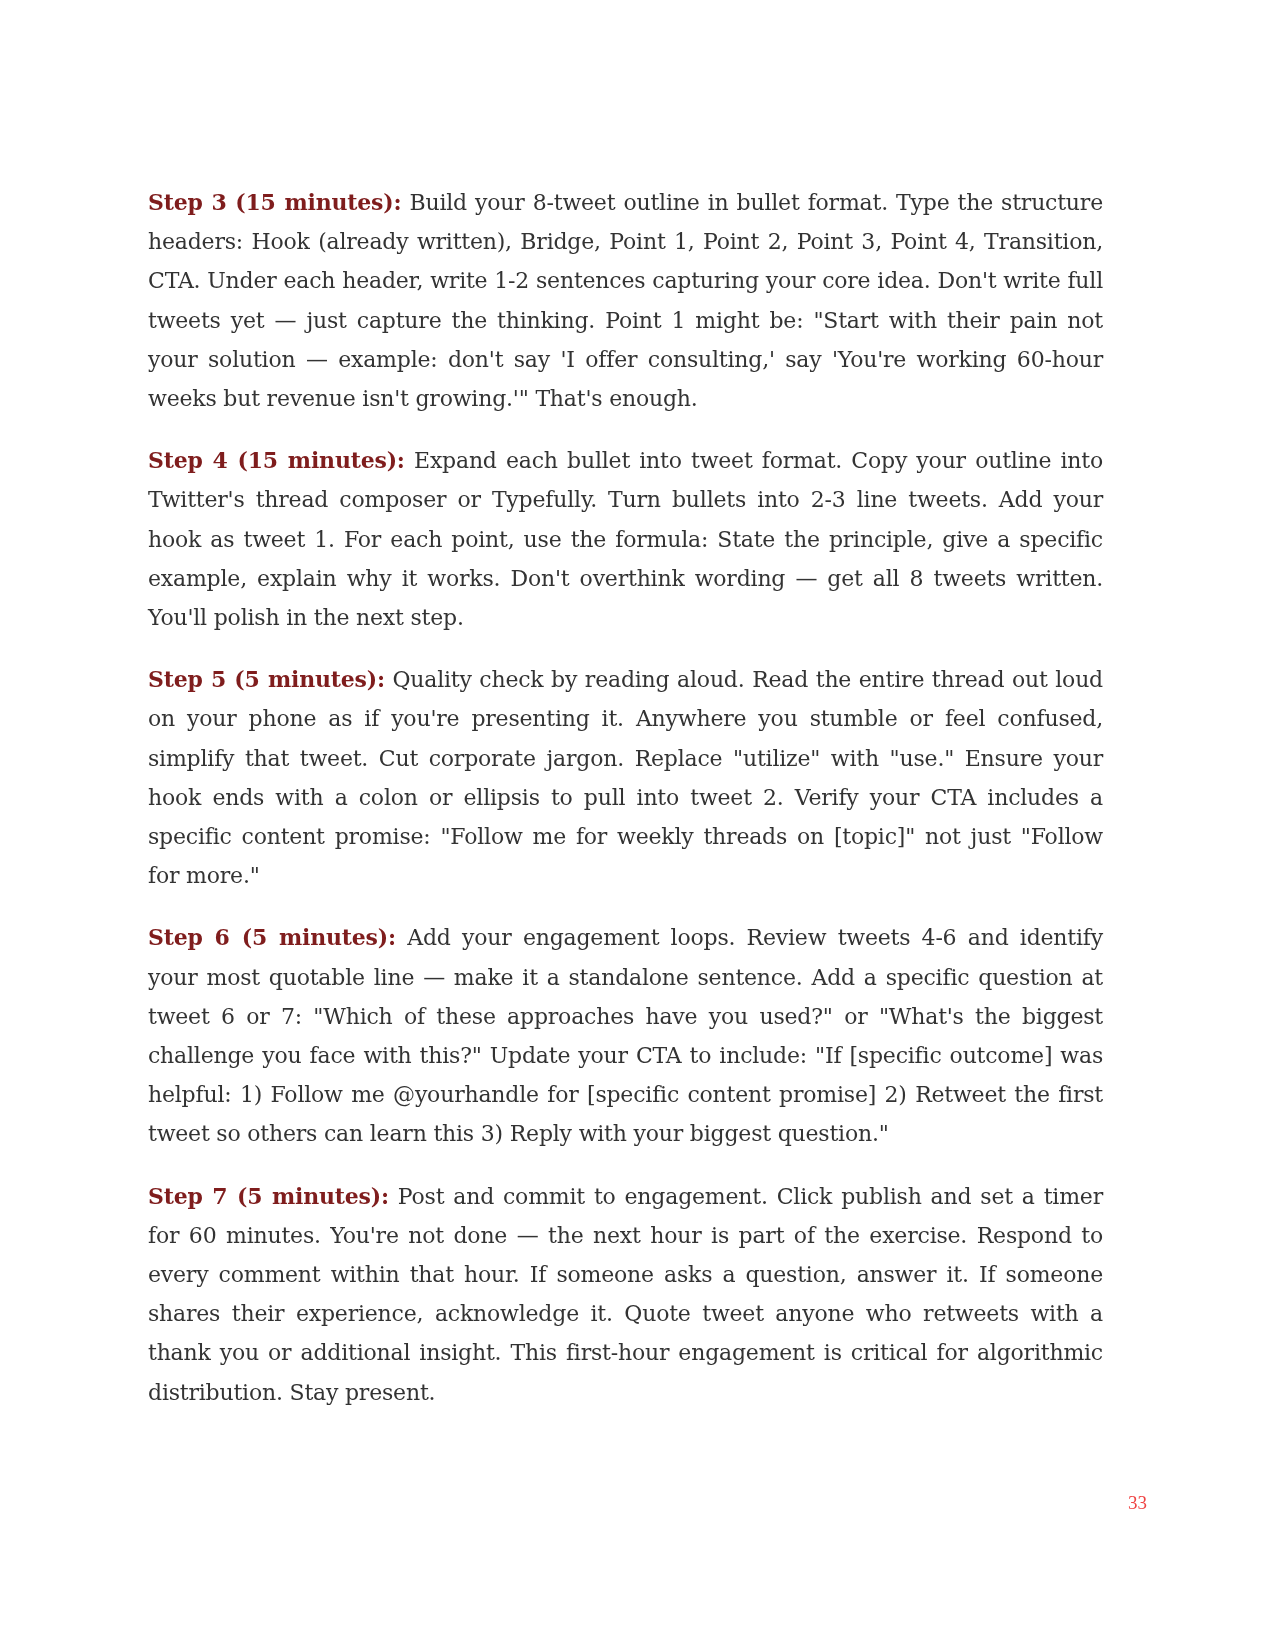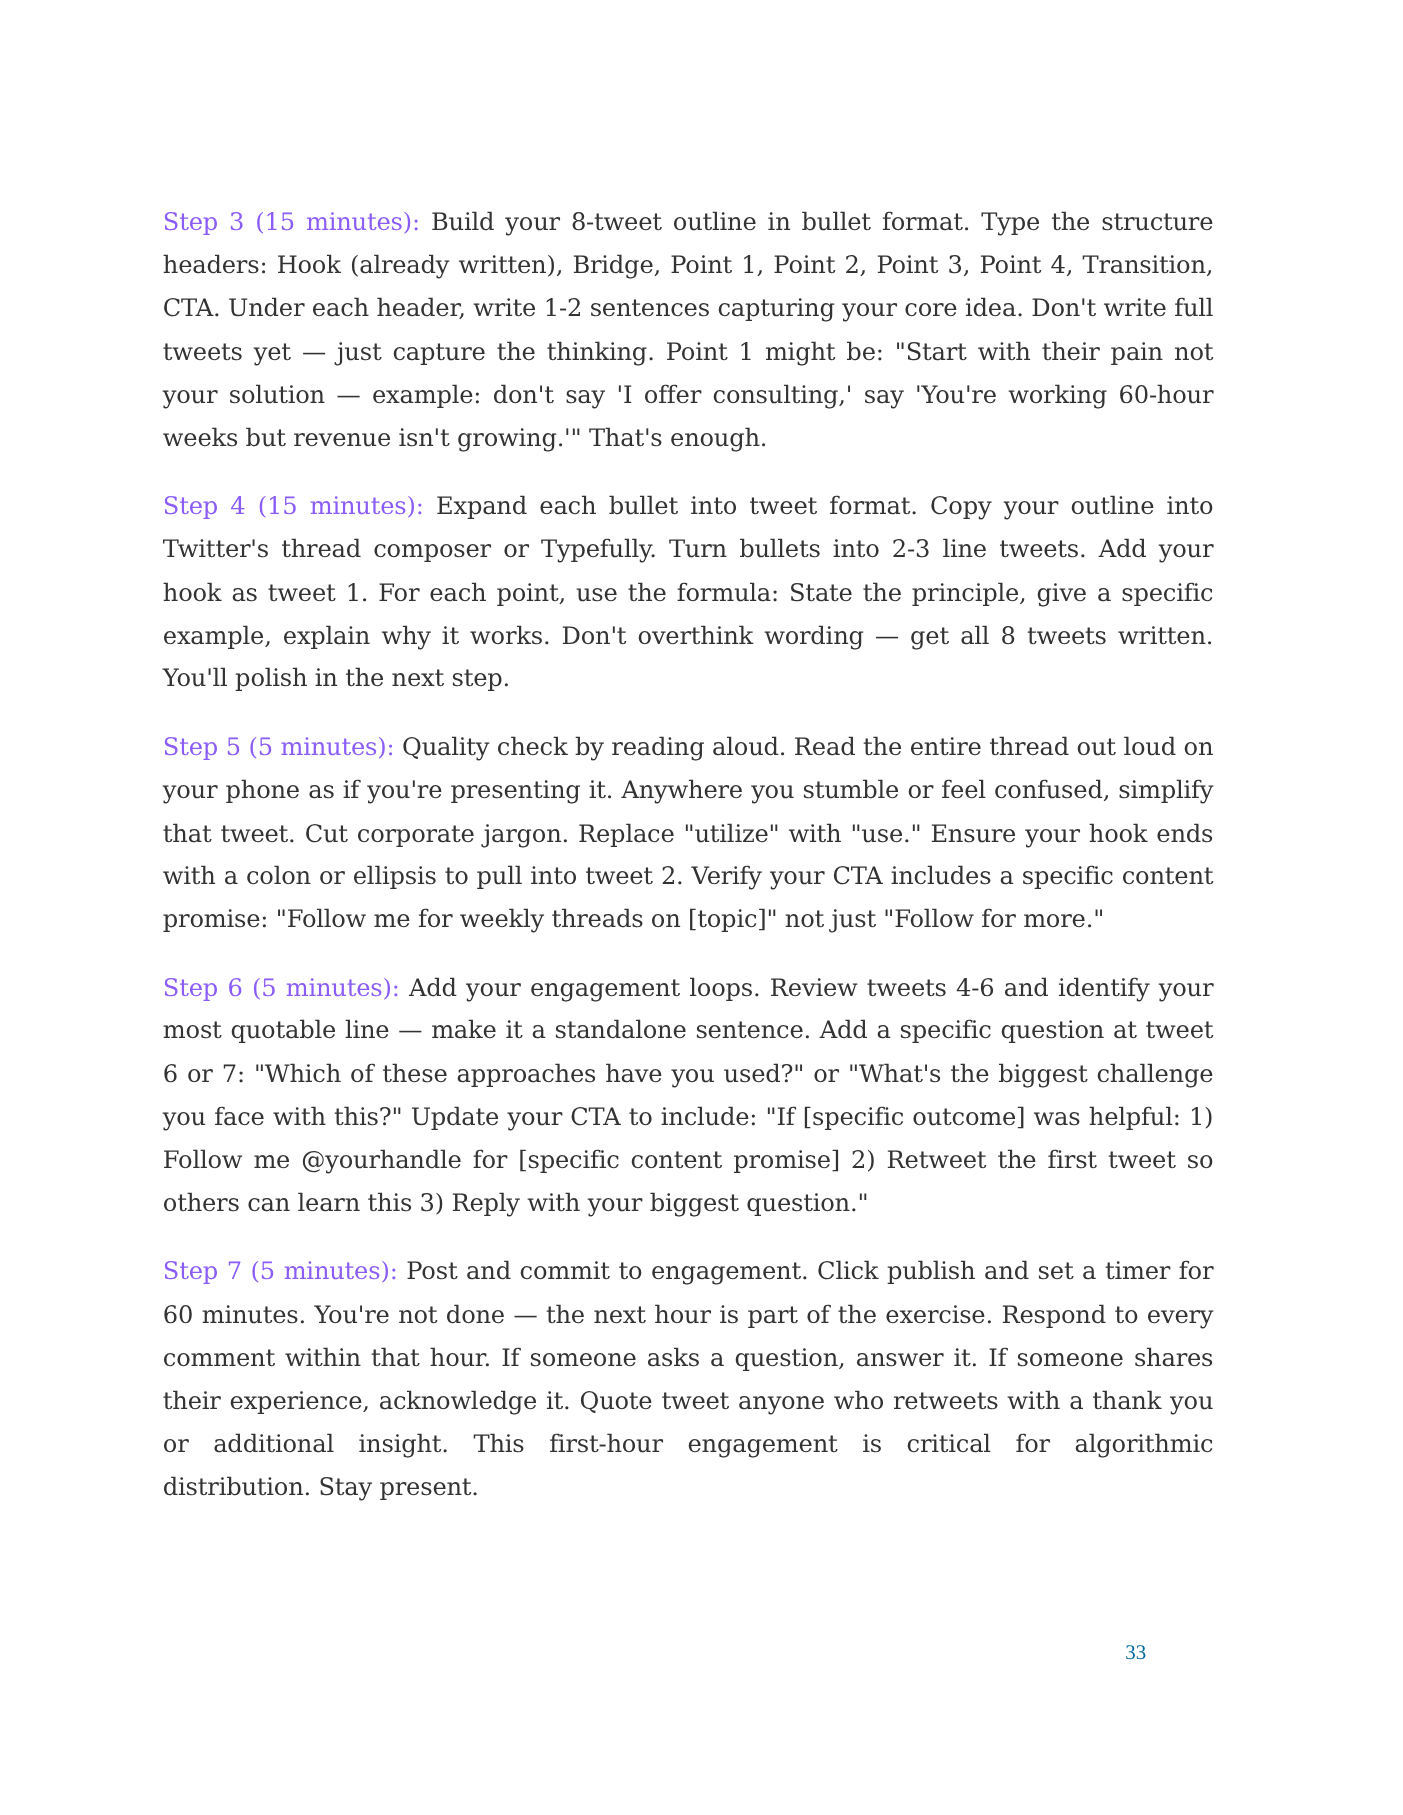--- a/index.html
+++ b/index.html
@@ -22,30 +22,30 @@
     .step-paragraph {
       font-family: "DejaVu Serif", "Liberation Serif", serif;
       font-size: 22px;
       line-height: 39.2px;
       color: #333333;
       text-align: justify;
       margin: 0 0 23px 0;
       letter-spacing: -0.2px;
     }
     .step-label {
-      font-weight: normal;
-      color: #8b5cf6;
+      font-weight: bold;
+      color: #7f1d1d;
     }
     .page-number {
       position: absolute;
-      left: 1023px;
+      left: 1128px;
       top: 1492px;
       font-family: "Liberation Serif", serif;
       font-size: 19px;
-      color: #0369a1;
+      color: #ef4444;
     }
   </style>
 </head>
 <body>
 
 <div class="page-content">
   <p class="step-paragraph"><span class="step-label">Step 3 (15 minutes):</span><span> Build your 8-tweet outline in bullet format. Type the structure headers: Hook (already written), Bridge, Point 1, Point 2, Point 3, Point 4, Transition, CTA. Under each header, write 1-2 sentences capturing your core idea. Don't write full tweets yet — just capture the thinking. Point 1 might be: "Start with their pain not your solution — example: don't say 'I offer consulting,' say 'You're working 60-hour weeks but revenue isn't growing.'" That's enough.</span></p>
 
   <p class="step-paragraph"><span class="step-label">Step 4 (15 minutes):</span><span> Expand each bullet into tweet format. Copy your outline into Twitter's thread composer or Typefully. Turn bullets into 2-3 line tweets. Add your hook as tweet 1. For each point, use the formula: State the principle, give a specific example, explain why it works. Don't overthink wording — get all 8 tweets written. You'll polish in the next step.</span></p>
 

